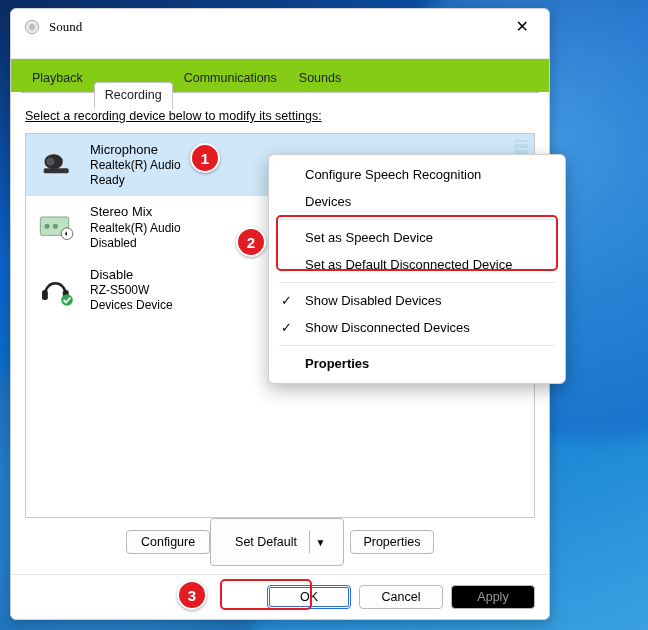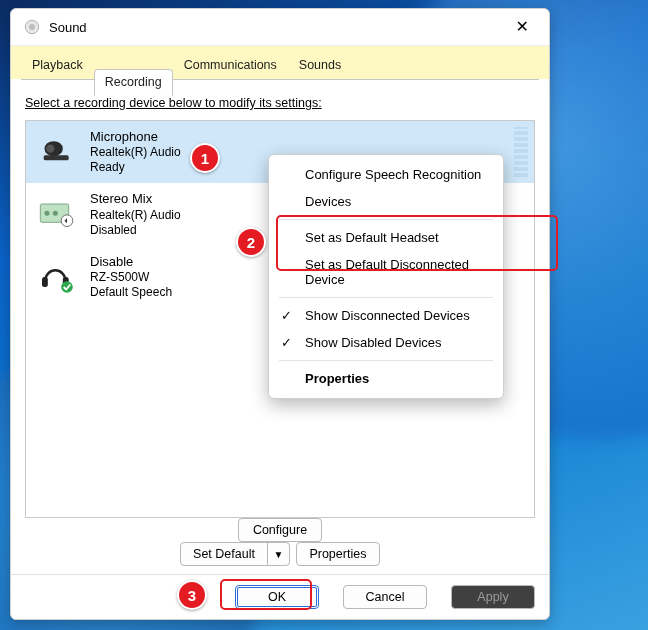--- a/index.html
+++ b/index.html
@@ -26,28 +26,29 @@
     border-radius:6px;
     box-shadow:0 4px 14px rgba(0,0,0,.25);
     display:flex; flex-direction:column;
   }
   .titlebar {
     display:flex; align-items:center; justify-content:space-between;
     height:36px; padding:0 12px;
   }
   .titlebar-left { display:flex; align-items:center; gap:8px; }
   .app-icon { width:18px; height:18px; }
-  .title-text { font-size:13px; }
+  .title-text { font-size:13px;font-family:Liberation Serif, serif; }
   .close-x { font-size:16px; line-height:1; padding:4px 8px; cursor:pointer; font-family:Arial, sans-serif; }
 
   .tabs {
     display:flex; align-items:flex-end; gap:0;
     padding:6px 10px 0 10px;
-    background:#fef9c3;
+    background:#84cc16;
     border-top:1px solid #eee;
+    margin-top:13px;
   }
   .tab {
     padding:5px 10px 6px 10px;
     border:1px solid transparent;
     font-size:12.5px;
     color:#222; cursor:pointer;
     border-top-left-radius:4px; border-top-right-radius:4px;
   }
   .tab.active {
     background:#fff;
@@ -76,21 +77,21 @@
   .dev-icon svg { width:40px; height:32px; }
   .dev-text { line-height:1.25; }
   .dev-name { font-size:13px; color:#000; }
   .dev-sub { font-size:12px; color:#000000; }
 
   .level-meter { position:absolute; right:6px; top:6px; bottom:6px; width:14px;
     background:repeating-linear-gradient(to top, #b6d5ec 0 4px, transparent 4px 6px);
     opacity:.7;
   }
 
-  .button-row { display:flex; justify-content:center; align-items:center; padding:0 2px;flex-direction:column; }
+  .button-row { display:flex; justify-content:center; align-items:center; padding:0 2px; }
   .button-row .right { display:flex; gap:6px; align-items:center; }
 
   .win-btn {
     min-width:84px;
     padding:4px 12px;
     font-size:12.5px;
     background:#fdfdfd;
     border:1px solid #b8b8b8;
     border-radius:4px;
     cursor:pointer;
@@ -100,29 +101,29 @@
   .split-arrow {
     width:22px;
     border-left:1px solid #b8b8b8;
     display:flex; align-items:center; justify-content:center;
     font-size:10px;
   }
 
   .dialog-footer {
     border-top:1px solid #e2e2e2;
     padding:10px 14px;
-    display:flex; justify-content:flex-end; gap:24px;
-  }
-  .win-btn.disabled { color:#9a9a9a; cursor:default; background:#404040; }
+    display:flex; justify-content:flex-end; gap:8px;
+  }
+  .win-btn.disabled { color:#9a9a9a; cursor:default; background:#000000; }
 
   
   .context-menu {
     position:absolute;
     left:268px; top:154px;
-    width:236px;
+    width:298px;
     background:#fff;
     border:1px solid #cfcfcf;
     border-radius:6px;
     box-shadow:0 6px 18px rgba(0,0,0,.28);
     padding:6px 0;
     font-size:13px;
     z-index:30;
   }
   .ctx-item {
     padding:6px 16px 6px 36px;
@@ -228,53 +229,53 @@
               <path d="M10 22 a12 12 0 0 1 24 0" fill="none" stroke="#222" stroke-width="3"></path>
               <rect x="6" y="18" width="7" height="12" rx="3" fill="#222"></rect>
               <rect x="31" y="18" width="7" height="12" rx="3" fill="#222"></rect>
               <circle cx="36" cy="30" r="7" fill="#2fa84f"></circle>
               <path d="M32 30 l3 3 l5 -6" stroke="#fff" stroke-width="2.2" fill="none"></path>
             </svg>
         </div>
         <div class="dev-text">
           <div class="dev-name">Disable</div>
           <div class="dev-sub">RZ-S500W</div>
-          <div class="dev-sub">Default Speech</div>
+          <div class="dev-sub">Devices Device</div>
         </div>
       </div>
     </div>
 
     <div class="button-row">
       <div class="win-btn">Configure</div>
       <div class="right">
-        <div class="win-btn split-wrap" style="padding:0;min-width:0;">
+        <div class="win-btn split-wrap" style="padding:12px;min-width:0;">
           <div style="padding:4px 12px;">Set Default</div>
           <div class="split-arrow">▼</div>
         </div>
         <div class="win-btn">Properties</div>
       </div>
     </div>
   </div>
 
   <div class="dialog-footer">
     <div class="win-btn" style="border-color:#2a6dd8;outline:1px solid #2a6dd8;outline-offset:-3px;">OK</div>
     <div class="win-btn">Cancel</div>
     <div class="win-btn disabled">Apply</div>
   </div>
 </div>
 
 <div class="context-menu">
   <div class="ctx-item">Configure Speech Recognition</div>
   <div class="ctx-item">Devices</div>
   <div class="ctx-sep"></div>
-  <div class="ctx-item">Set as Default Headset</div>
+  <div class="ctx-item">Set as Speech Device</div>
   <div class="ctx-item">Set as Default Disconnected Device</div>
   <div class="ctx-sep"></div>
+  <div class="ctx-item ctx-check">Show Disabled Devices</div>
   <div class="ctx-item ctx-check">Show Disconnected Devices</div>
-  <div class="ctx-item ctx-check">Show Disabled Devices</div>
   <div class="ctx-sep"></div>
   <div class="ctx-item bold">Properties</div>
 </div>
 
 <div class="highlight-box" style="left:276px; top:215px; width:282px; height:56px;"></div>
 
 <div class="highlight-box" style="left:220px; top:579px; width:92px; height:31px;"></div>
 
 <div class="badge" style="left:190px; top:143px;">1</div>
 <div class="badge" style="left:236px; top:227px;">2</div>

